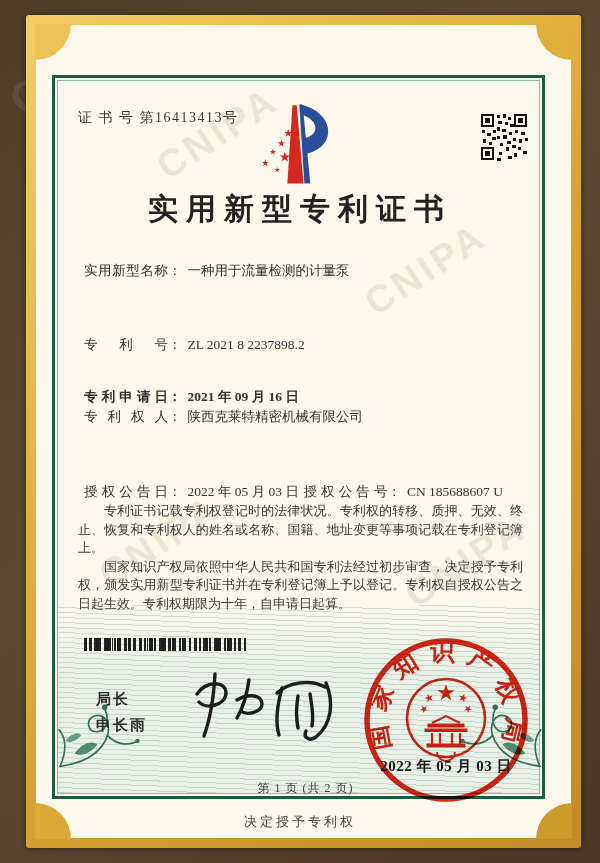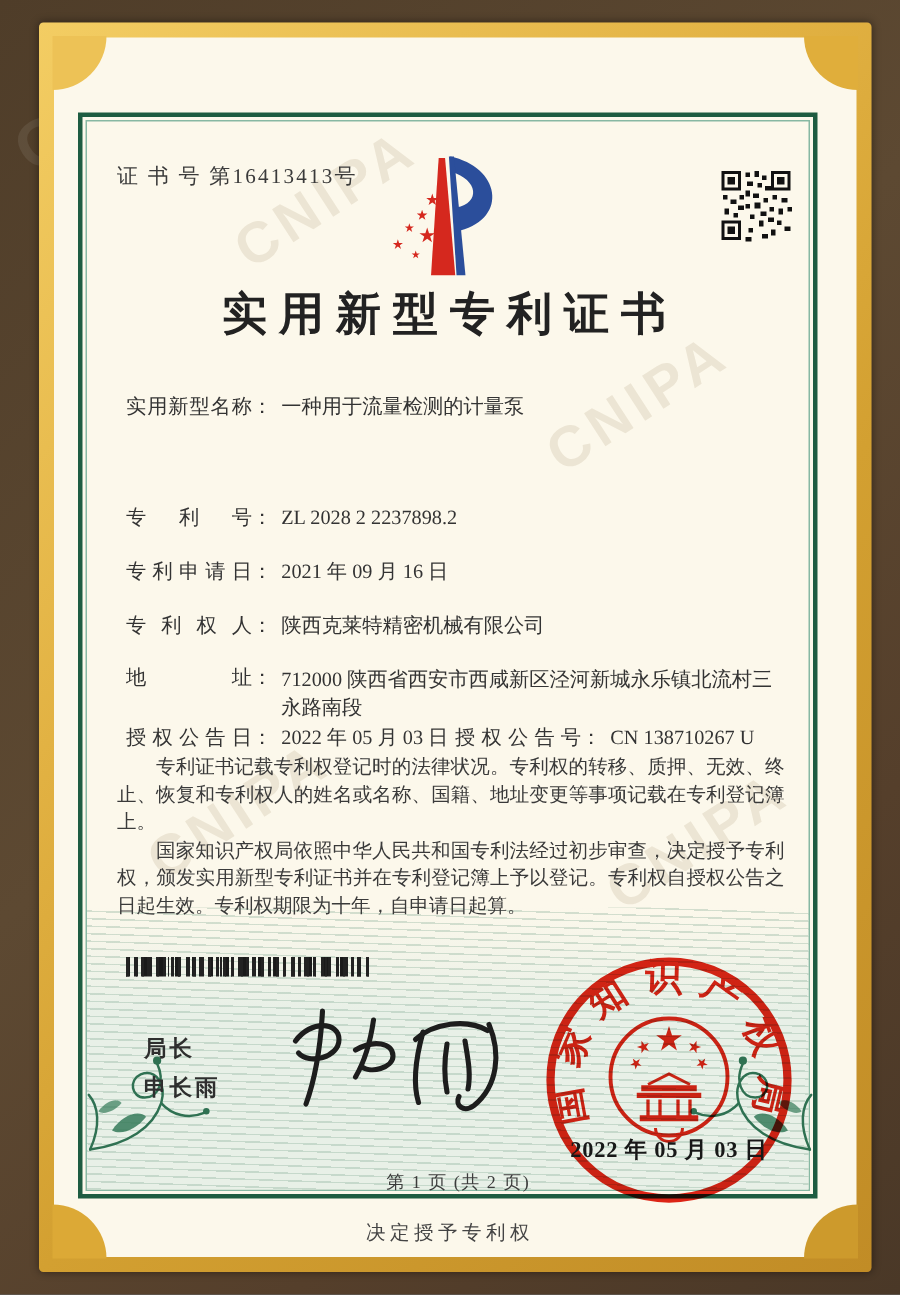--- a/index.html
+++ b/index.html
@@ -118,34 +118,31 @@
       <path d="M18,3h3v3h-3z M24,2h3v4h-3z M29,5h3v3h-3z M19,9h4v3h-4z M26,10h3v3h-3z M31,12h4v3h-4z M18,15h3v4h-3z M23,17h4v3h-4z M3,18h3v3h-3z M8,21h4v3h-4z M14,18h3v3h-3z M13,25h4v3h-4z M4,27h3v4h-3z M10,30h3v3h-3z M18,24h3v3h-3z M24,23h4v4h-4z M30,20h3v3h-3z M36,18h3v3h-3z M42,20h4v3h-4z M46,26h3v3h-3z M40,27h3v4h-3z M34,26h3v3h-3z M28,29h4v3h-4z M21,31h3v3h-3z M27,35h3v4h-3z M33,33h4v3h-4z M39,35h3v3h-3z M44,39h4v3h-4z M35,41h3v4h-3z M29,44h4v3h-4z M20,40h3v3h-3z M18,46h4v3h-4z"></path>
     </g>
   </svg>
 
   <div class="abs title">实用新型专利证书</div>
 
   <div class="abs frow" style="top:262px;">
     <span class="flabel">实用新型名称</span><span class="colon">：</span><span>一种用于流量检测的计量泵</span>
   </div>
   <div class="abs frow" style="top:336px;">
-    <span class="flabel">专利号</span><span class="colon">：</span><span>ZL 2028 2 2237898.2</span>
-  </div>
-  <div class="abs frow" style="top:372px;">
+    <span class="flabel">专利号</span><span class="colon">：</span><span>ZL 2021 8 2237898.2</span>
+  </div>
+  <div class="abs frow" style="top:388px;font-weight:bold;">
     <span class="flabel">专利申请日</span><span class="colon">：</span><span>2021 年 09 月 16 日</span>
   </div>
   <div class="abs frow" style="top:408px;">
     <span class="flabel">专利权人</span><span class="colon">：</span><span>陕西克莱特精密机械有限公司</span>
   </div>
-  <div class="abs frow" style="top:443px;">
-    <span class="flabel">地址</span><span class="colon">：</span><span class="addr">712000 陕西省西安市西咸新区泾河新城永乐镇北流村三永路南段</span>
-  </div>
   <div class="abs frow" style="top:483px;">
     <span class="pair"><span class="flabel">授权公告日</span><span class="colon">：</span><span>2022 年 05 月 03 日</span></span>
-    <span><span class="flabel">授权公告号</span><span class="colon">：</span><span>CN 138710267 U</span></span>
+    <span><span class="flabel">授权公告号</span><span class="colon">：</span><span>CN 185688607 U</span></span>
   </div>
 
   <div class="abs paras">
     <p>专利证书记载专利权登记时的法律状况。专利权的转移、质押、无效、终止、恢复和专利权人的姓名或名称、国籍、地址变更等事项记载在专利登记簿上。</p>
     <p>国家知识产权局依照中华人民共和国专利法经过初步审查，决定授予专利权，颁发实用新型专利证书并在专利登记簿上予以登记。专利权自授权公告之日起生效。专利权期限为十年，自申请日起算。</p>
   </div>
 
   <div class="abs barcode"></div>
 
   <div class="abs signer" style="top:690px;">局长</div>

